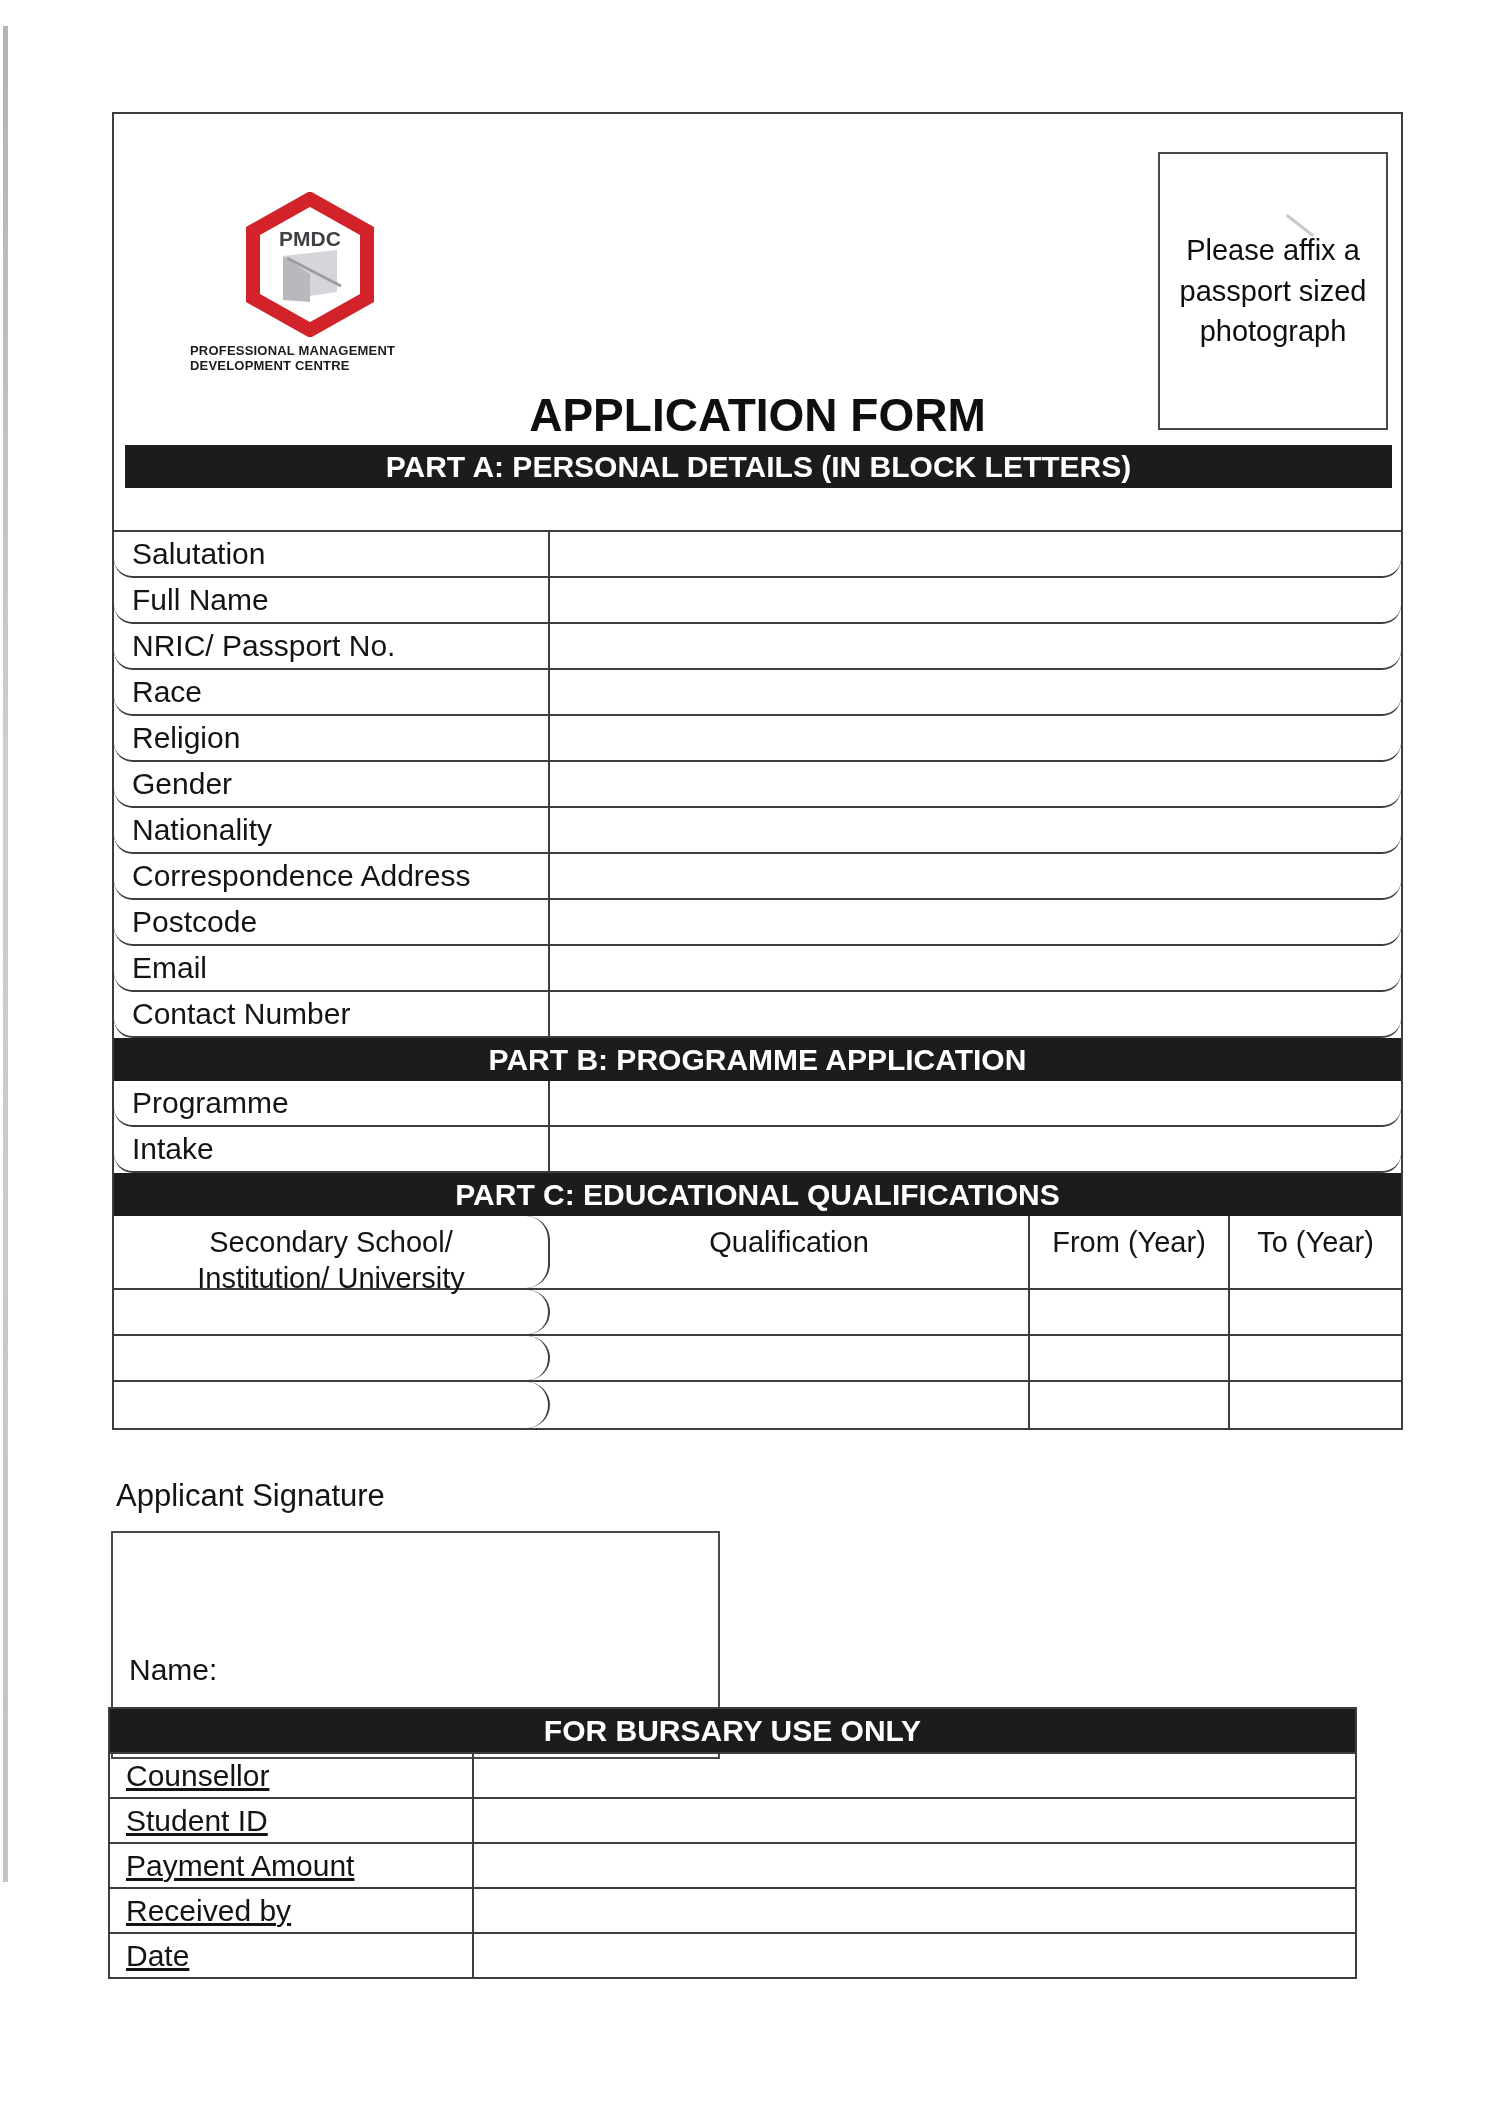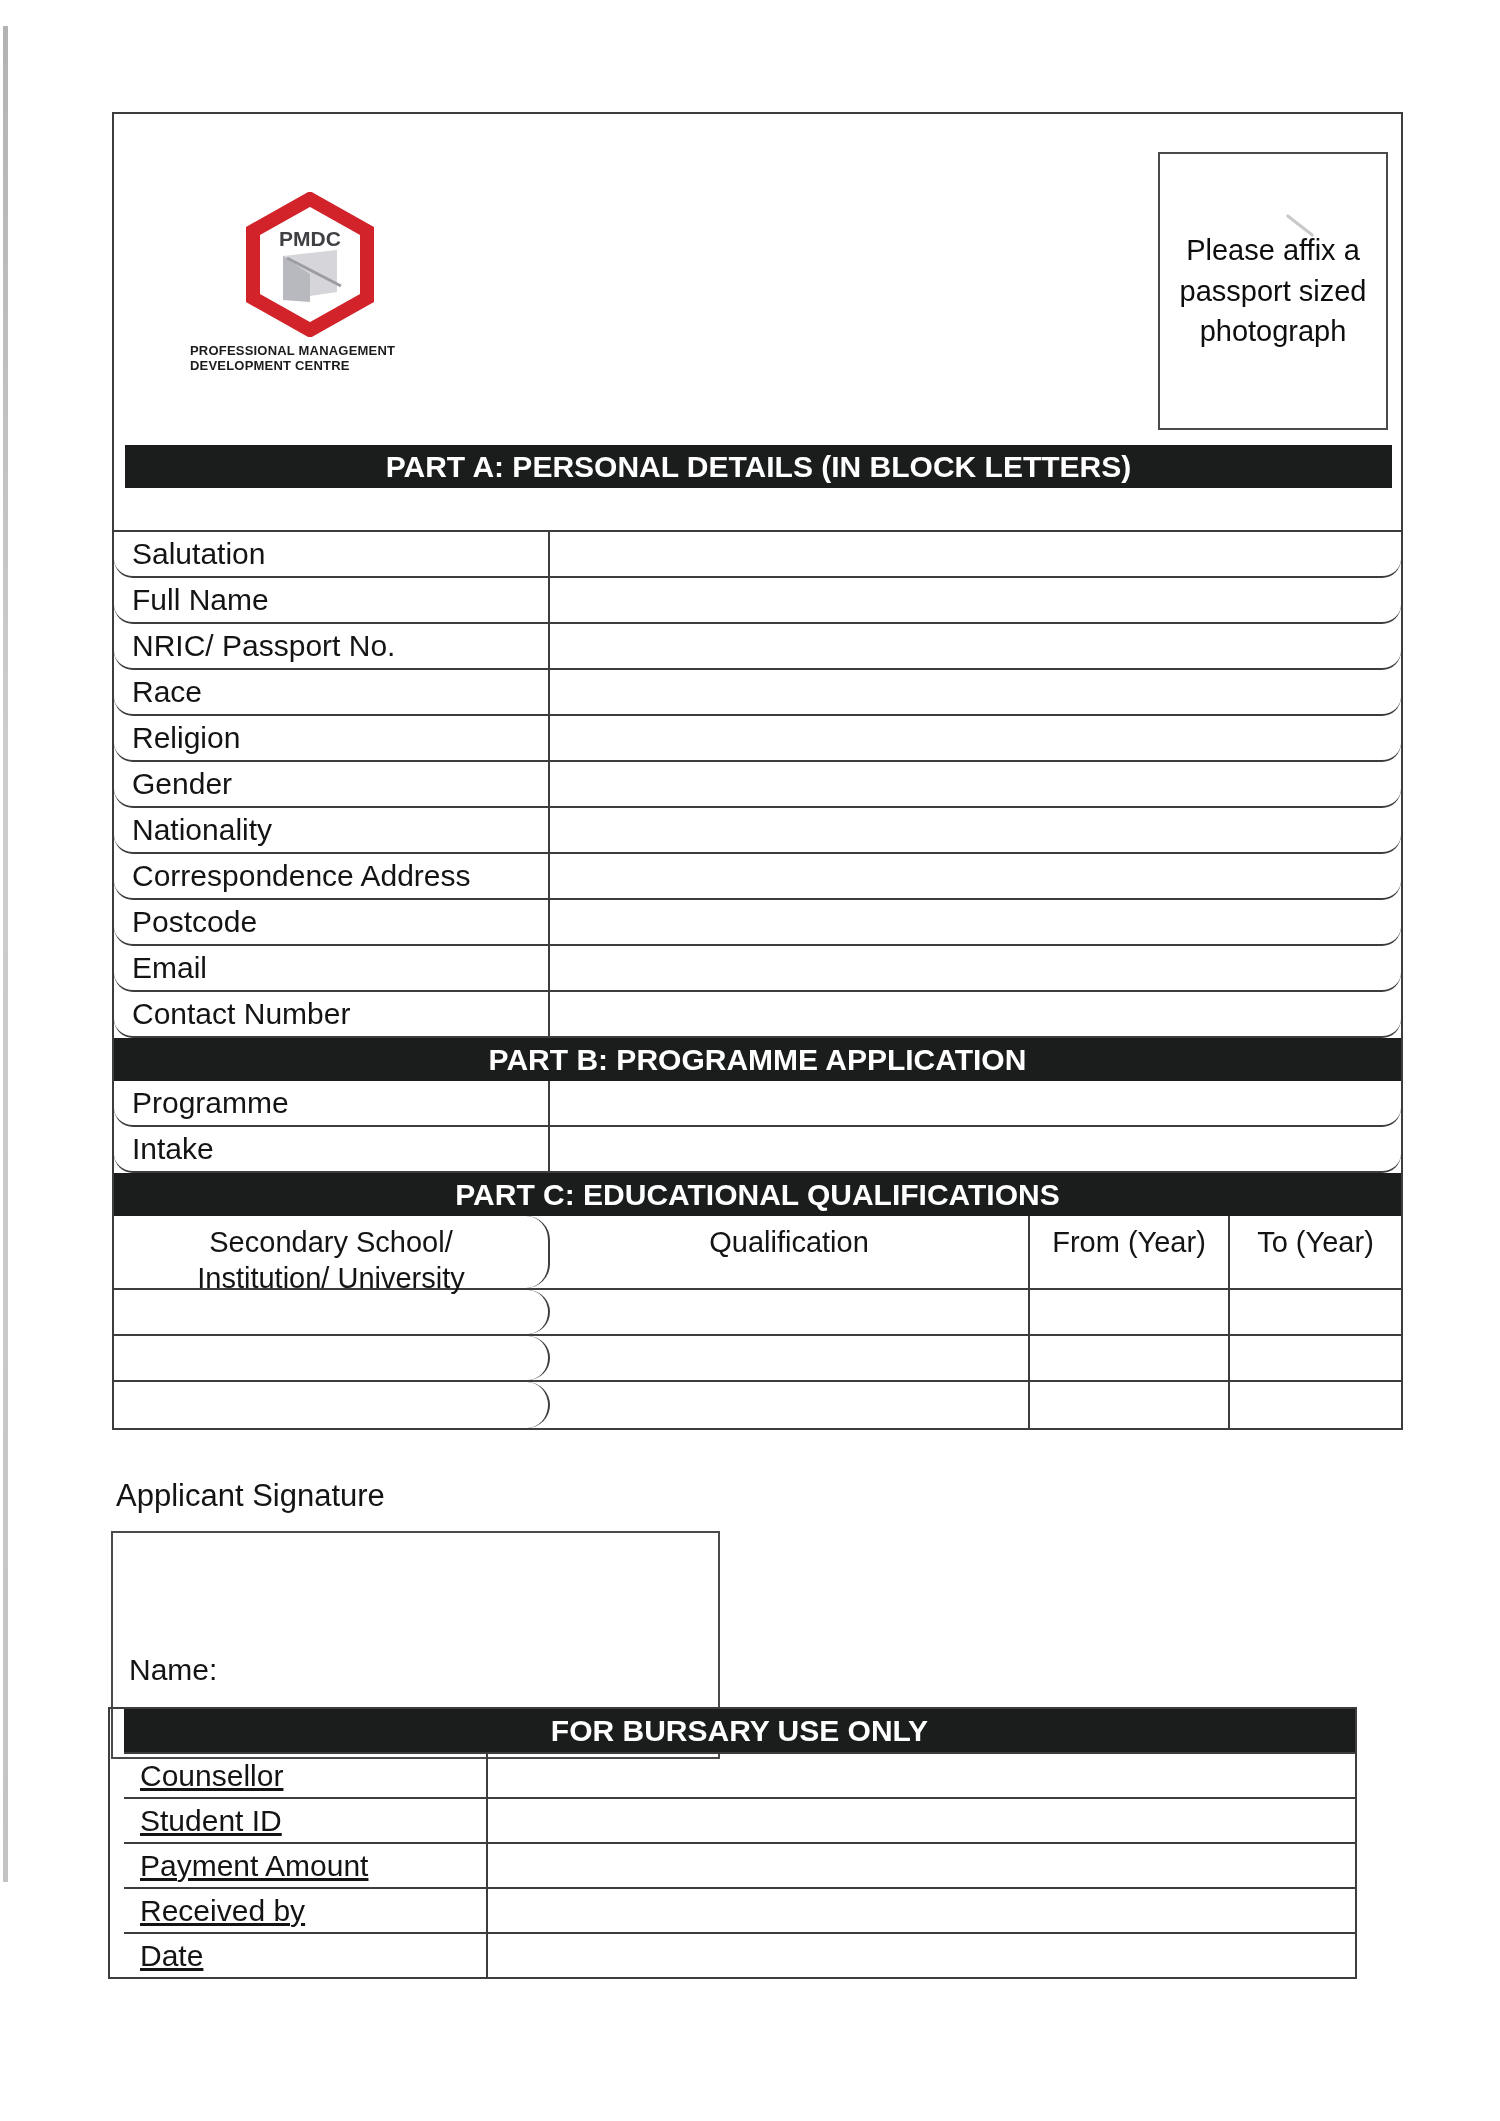--- a/index.html
+++ b/index.html
@@ -61,21 +61,21 @@
   .ccell.c4{flex:1;border-right:none;}
   .chead .ccell{font-size:29px;text-align:center;padding-top:8px;line-height:1.25;}
 
   .sig-label{position:absolute;left:116px;top:1478px;font-size:31px;}
   .sig-box{position:absolute;left:111px;top:1531px;width:609px;height:228px;
     border:2px solid #4a4a4a;box-sizing:border-box;}
   .sig-name{position:absolute;left:16px;top:120px;font-size:30px;}
   .sig-date{position:absolute;left:16px;top:176px;font-size:30px;}
 
   .bursary{position:absolute;left:108px;top:1707px;width:1249px;
-    border:2px solid var(--line);box-sizing:border-box;padding-left:14px;}
+    border:2px solid var(--line);box-sizing:border-box;}
   .bursary-bar{height:43px;line-height:43px;font-size:30px;}
   .brow{height:45px;display:flex;border-top:2px solid var(--line);box-sizing:border-box;}
   .brow .label{width:364px;flex:none;border-right:2px solid var(--line);box-sizing:border-box;
     font-size:30px;padding-left:16px;display:flex;align-items:center;text-decoration:underline;}
   .brow .value{flex:1;}
 </style>
 </head>
 <body>
 
 <div class="page">
@@ -96,20 +96,21 @@
         <div class="logo-caption">
           <div>PROFESSIONAL MANAGEMENT</div>
           <div>DEVELOPMENT CENTRE</div>
         </div>
       </div>
 
       <div class="photo-box">
         <span>Please affix a passport sized photograph</span>
       </div>
 
+      <div class="form-title">APPLICATION FORM</div>
 
       <div class="bar part-a-bar">PART A: PERSONAL DETAILS (IN BLOCK LETTERS)</div>
     </div>
 
     <div class="ftable">
       <div class="frow">
         <div class="label">Salutation</div>
         <div class="value"></div>
       </div>
       <div class="frow">

